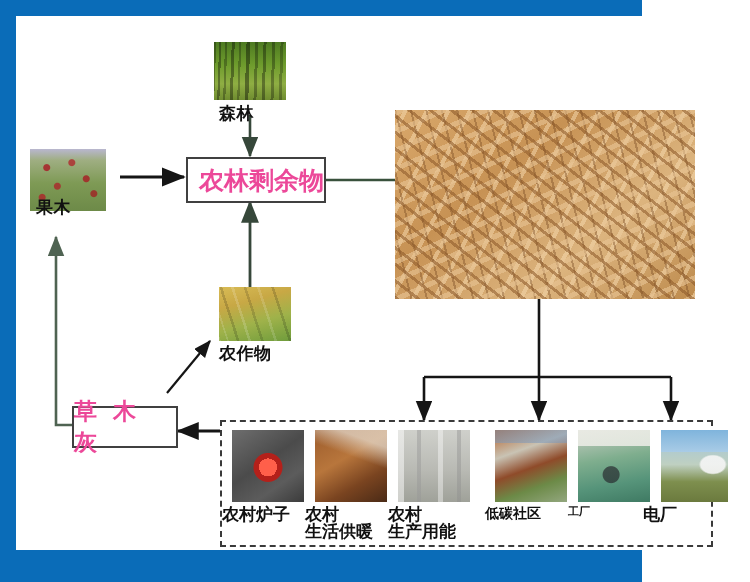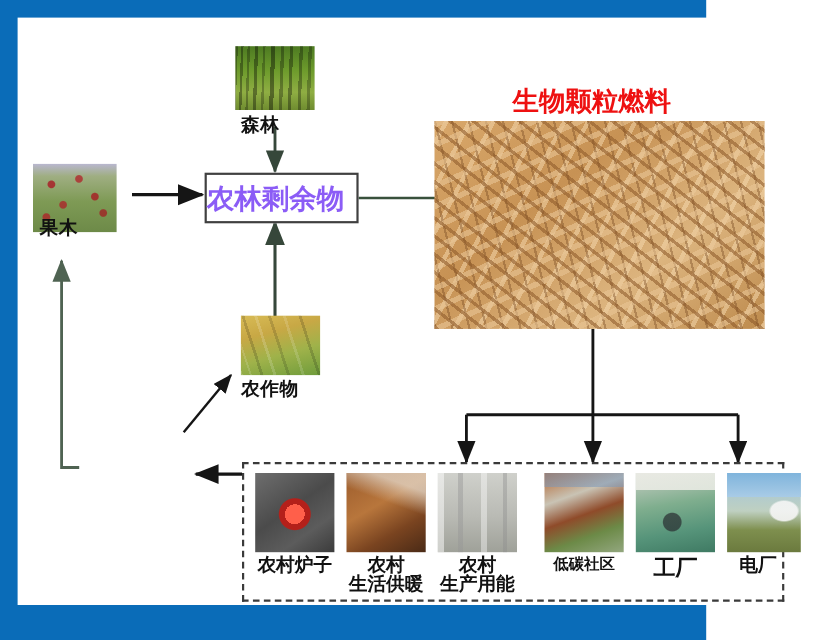--- a/index.html
+++ b/index.html
@@ -16,31 +16,31 @@
   .node-label{
     position:absolute;font-weight:700;color:#111;white-space:nowrap;
     letter-spacing:0.5px;
   }
   .thumb{
     position:absolute;background-size:cover;background-position:center;
     background-repeat:no-repeat;
   }
   .boxed{
     position:absolute;border:2px solid #404040;background:#fff;
-    display:flex;align-items:center;justify-content:flex-start;
-    font-weight:700;color:#8b5cf6;box-sizing:border-box;
+    display:flex;align-items:center;justify-content:flex-end;
+    font-weight:700;color:#ec4899;box-sizing:border-box;
   }
   .dashed-region{
     position:absolute;border:2px dashed #3a3a3a;background:#fff;box-sizing:border-box;
   }
   .title-red{
     position:absolute;color:#ee1111;font-weight:700;white-space:nowrap;
   }
   .app-cap{
-    position:absolute;text-align:center;font-weight:700;color:#111;
+    position:absolute;text-align:left;font-weight:700;color:#111;
     line-height:1.02;white-space:pre-line;
   }
   svg.wires{position:absolute;left:0;top:0;width:712px;height:534px;pointer-events:none;}
 </style>
 </head>
 <body>
 
 <div id="root" style="background: rgb(10, 108, 184);">
   <div id="canvas">
 
@@ -113,22 +113,24 @@
            linear-gradient(72deg, rgba(255,255,255,.18) 0 2%, rgba(0,0,0,0) 2% 9%,
              rgba(255,255,255,.14) 9% 11%, rgba(0,0,0,0) 11% 20%,
              rgba(0,0,0,.16) 20% 23%, rgba(0,0,0,0) 23% 33%,
              rgba(255,255,255,.16) 33% 36%, rgba(0,0,0,0) 36% 47%,
              rgba(0,0,0,.14) 47% 50%, rgba(0,0,0,0) 50% 62%,
              rgba(255,255,255,.14) 62% 65%, rgba(0,0,0,0) 65% 78%,
              rgba(0,0,0,.16) 78% 81%, rgba(0,0,0,0) 81% 100%),
            linear-gradient(165deg,#d8bb55 0%,#c8a845 30%,#9fb24a 62%,#6f9c3c 100%);"></div>
     <div class="node-label" style="left:203px;top:326px;font-size:17px;font-family:Liberation Serif, serif;">农作物</div>
 
+    <div class="boxed" style="left:56px;top:390px;width:106px;height:42px;font-size:23px;letter-spacing:4px;">
+      <span>草 木 灰</span>
+    </div>
 
-    <div class="title-red" style="left: 450px; top: 60px; font-size: 24px; color: rgb(238, 17, 17);">生物颗粒燃料</div>
 
     <div class="thumb" style="left:379px;top:94px;width:300px;height:189px;
          background-image:
            repeating-linear-gradient(38deg, rgba(140,88,40,.55) 0 3px, rgba(0,0,0,0) 3px 13px),
            repeating-linear-gradient(-24deg, rgba(232,196,148,.6) 0 5px, rgba(0,0,0,0) 5px 17px),
            repeating-linear-gradient(76deg, rgba(120,74,34,.4) 0 2px, rgba(0,0,0,0) 2px 15px),
            repeating-linear-gradient(-62deg, rgba(246,218,176,.5) 0 4px, rgba(0,0,0,0) 4px 19px),
            linear-gradient(140deg,#d9a86b 0%,#c79254 35%,#dcb47e 68%,#bd8a4c 100%);"></div>
 
     <div class="dashed-region" style="left:204px;top:404px;width:493px;height:127px;"></div>
@@ -162,17 +164,17 @@
            linear-gradient(180deg,#7fb4dc 0%,#a8cbe6 30%,rgba(0,0,0,0) 30%),
            radial-gradient(ellipse at 72% 48%, rgba(245,245,245,.9) 0 12px, rgba(0,0,0,0) 14px),
            linear-gradient(180deg,#9dc4e0 0%,#bfd0c1 48%,#7e8f4e 72%,#6b7a3e 100%);"></div>
 
     <div class="app-cap" style="left:206px;top:490px;width:92px;font-size:17px;">农村炉子</div>
     <div class="app-cap" style="left:289px;top:490px;width:92px;font-size:17px;">农村
 生活供暖</div>
     <div class="app-cap" style="left:372px;top:490px;width:92px;font-size:17px;">农村
 生产用能</div>
     <div class="app-cap" style="left:469px;top:490px;width:92px;font-size:14px;">低碳社区</div>
-    <div class="app-cap" style="left:552px;top:490px;width:92px;font-size:20px;">工厂</div>
+    <div class="app-cap" style="left:552px;top:490px;width:92px;font-size:11px;">工厂</div>
     <div class="app-cap" style="left:627px;top:490px;width:92px;font-size:17px;">电厂</div>
 
   </div>
 </div>
 
 </body></html>

